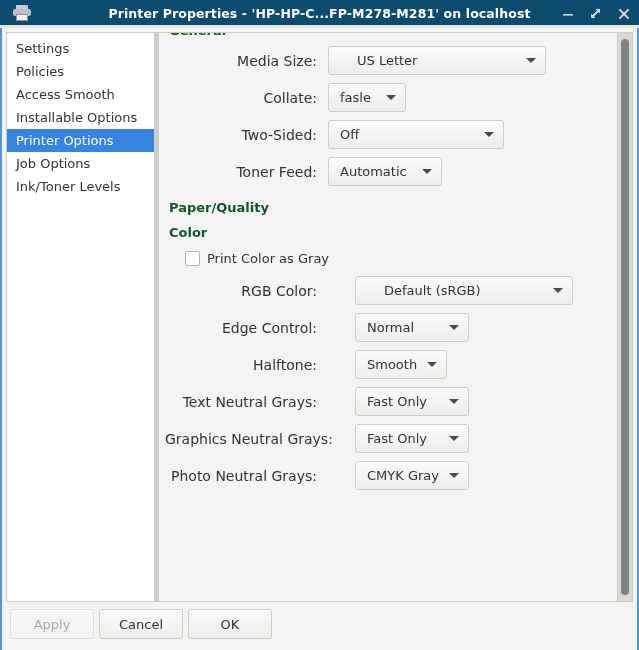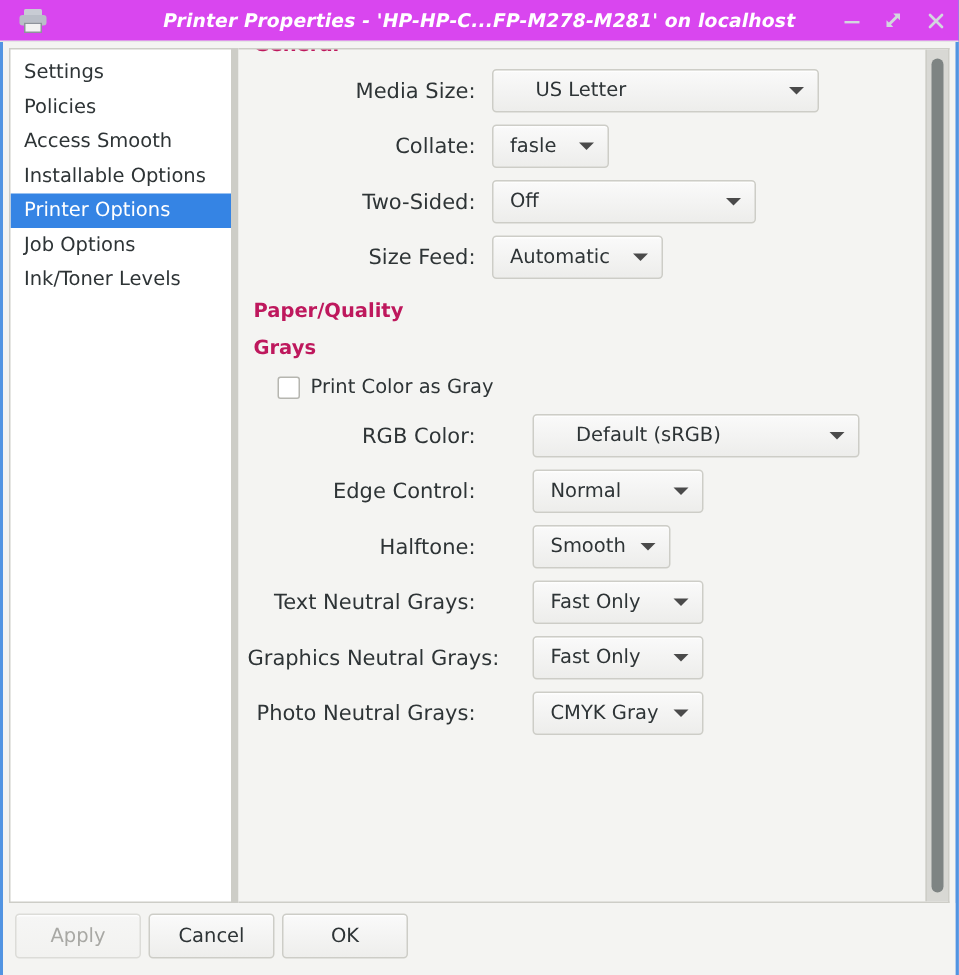--- a/index.html
+++ b/index.html
@@ -11,25 +11,24 @@
   }
   .window {
     position: absolute; left: 0; top: 0;
     width: 639px; height: 650px;
     background: #5294e2;
     display: flex; flex-direction: column;
   }
   
   .titlebar {
     height: 28px; flex: 0 0 28px;
-    background: #d946ef;
+    background: #0c4a6e;
     display: flex; align-items: center;
     position: relative;
-    border-bottom: 1px solid #e5e5e5;
-    font-style: italic;
+    border-bottom: 3px solid #e5e5e5;
   }
   .title-icon {
     width: 18px; height: 18px;
     margin-left: 13px;
     position: relative;
     flex: 0 0 18px;
   }
   .title-icon .pr-top {
     position: absolute; left: 3px; top: 1px;
     width: 12px; height: 4px;
@@ -125,21 +124,21 @@
     position: relative;
     min-width: 0;
   }
   .scroll-inner {
     position: relative;
     margin-top: -10px;  
   }
   .section-head {
     font-size: 13px;
     font-weight: bold;
-    color: #be185d;
+    color: #14532d;
     margin: 10px 0 4px 4px;
   }
   .section-head.first { margin-top: 0; }
   .row {
     display: flex;
     align-items: center;
     height: 37px;
   }
   .row-label {
     width: 163px;
@@ -313,31 +312,31 @@
 
             <div class="row">
               <div class="row-label">Two-Sided:</div>
               <div class="combo w-mid">
                 <span class="cval">Off</span>
                 <span class="arrow"></span>
               </div>
             </div>
 
             <div class="row">
-              <div class="row-label">Size Feed:</div>
+              <div class="row-label">Toner Feed:</div>
               <div class="combo w-norm">
                 <span class="cval">Automatic</span>
                 <span class="arrow"></span>
               </div>
             </div>
 
             <div class="section-head">Paper/Quality</div>
 
 
-            <div class="section-head">Grays</div>
+            <div class="section-head">Color</div>
 
             <div class="chk-row">
               <div class="checkbox"></div>
               <div class="chk-label">Print Color as Gray</div>
             </div>
 
             <div class="row">
               <div class="row-label">RGB Color:</div>
               <div class="combo w-wide" style="margin-left:27px">
                 <span class="cval">Default (sRGB)</span>

